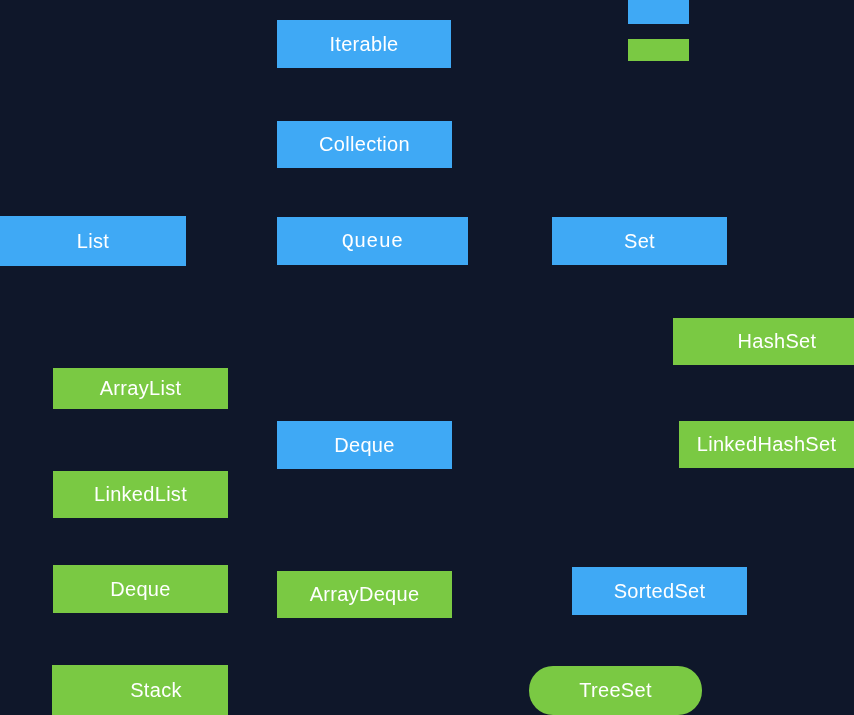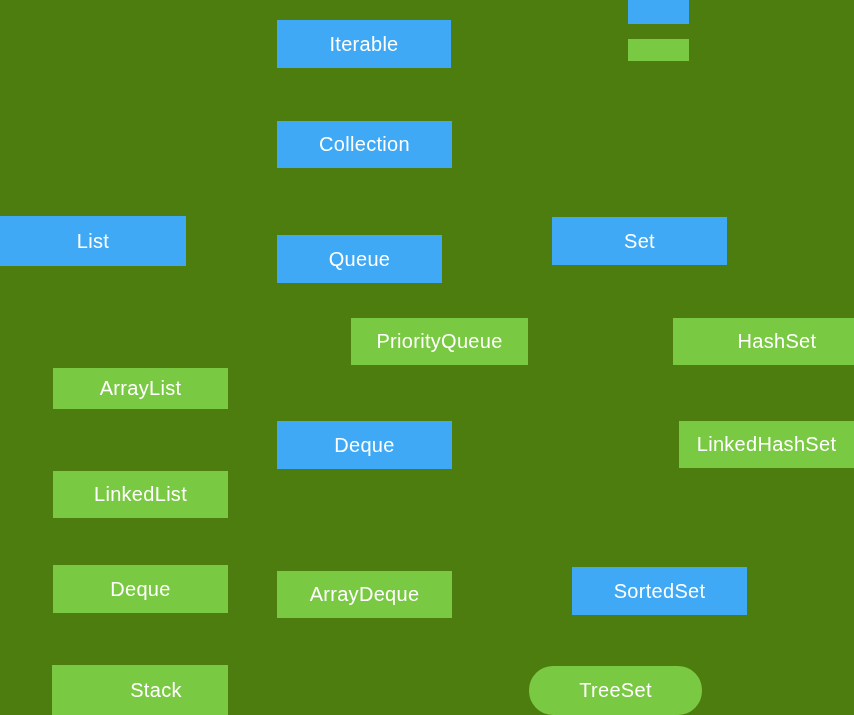--- a/index.html
+++ b/index.html
@@ -4,21 +4,21 @@
 <style>
   html, body {
     margin: 0;
     padding: 0;
     background: #000000;
   }
   .canvas {
     position: relative;
     width: 854px;
     height: 715px;
-    background: #4d7c0f;
+    background: #0f172a;
     overflow: hidden;
     font-family: "Liberation Sans", sans-serif;
   }
   .node {
     position: absolute;
     display: flex;
     align-items: center;
     justify-content: center;
     color: #ffffff;
     font-size: 20px;
@@ -31,23 +31,22 @@
     position: absolute;
   }
 </style>
 </head>
 <body>
 
 <div class="canvas">
     <div class="node" style="left: 277px; top: 20px; width: 174px; height: 48px; background: rgb(63, 169, 245); color: rgb(255, 255, 255);">Iterable</div>
     <div class="node" style="left: 277px; top: 121px; width: 175px; height: 47px; background: rgb(63, 169, 245); color: rgb(255, 255, 255);">Collection</div>
     <div class="node" style="left: 0px; top: 216px; width: 186px; height: 50px; background: rgb(63, 169, 245); color: rgb(255, 255, 255);">List</div>
-    <div class="node" style="left: 277px; top: 235px; width: 165px; height: 48px; background: rgb(63, 169, 245); color: rgb(255, 255, 255);">Queue</div>
+    <div class="node" style="left: 277px; top: 217px; width: 191px; height: 48px; background: rgb(63, 169, 245); color: rgb(255, 255, 255); font-family: Liberation Mono, monospace;">Queue</div>
     <div class="node" style="left: 552px; top: 217px; width: 175px; height: 48px; background: rgb(63, 169, 245); color: rgb(255, 255, 255);">Set</div>
-    <div class="node" style="left: 351px; top: 318px; width: 177px; height: 47px; background: rgb(122, 201, 67); color: rgb(255, 255, 255);">PriorityQueue</div>
     <div class="node" style="left: 673px; top: 318px; width: 208px; height: 47px; background: rgb(122, 201, 67); color: rgb(255, 255, 255);">HashSet</div>
     <div class="node" style="left: 53px; top: 368px; width: 175px; height: 41px; background: rgb(122, 201, 67); color: rgb(255, 255, 255);">ArrayList</div>
     <div class="node" style="left: 277px; top: 421px; width: 175px; height: 48px; background: rgb(63, 169, 245); color: rgb(255, 255, 255);">Deque</div>
     <div class="node" style="left: 679px; top: 421px; width: 175px; height: 47px; background: rgb(122, 201, 67); color: rgb(255, 255, 255);">LinkedHashSet</div>
     <div class="node" style="left: 53px; top: 471px; width: 175px; height: 47px; background: rgb(122, 201, 67); color: rgb(255, 255, 255);">LinkedList</div>
     <div class="node" style="left: 53px; top: 565px; width: 175px; height: 48px; background: rgb(122, 201, 67); color: rgb(255, 255, 255);">Deque</div>
     <div class="node" style="left: 277px; top: 571px; width: 175px; height: 47px; background: rgb(122, 201, 67); color: rgb(255, 255, 255);">ArrayDeque</div>
     <div class="node" style="left: 528px; top: 567px; width: 175px; height: 48px; background: rgb(63, 169, 245); color: rgb(255, 255, 255); margin-left: 44px;">SortedSet</div>
     <div class="node" style="left: 529px; top: 666px; width: 173px; height: 49px; background: rgb(122, 201, 67); color: rgb(255, 255, 255); border-radius: 24px;">TreeSet</div>
     <div class="node" style="left: 52px; top: 665px; width: 176px; height: 50px; background: rgb(122, 201, 67); color: rgb(255, 255, 255); padding-left: 32px;">Stack</div>

